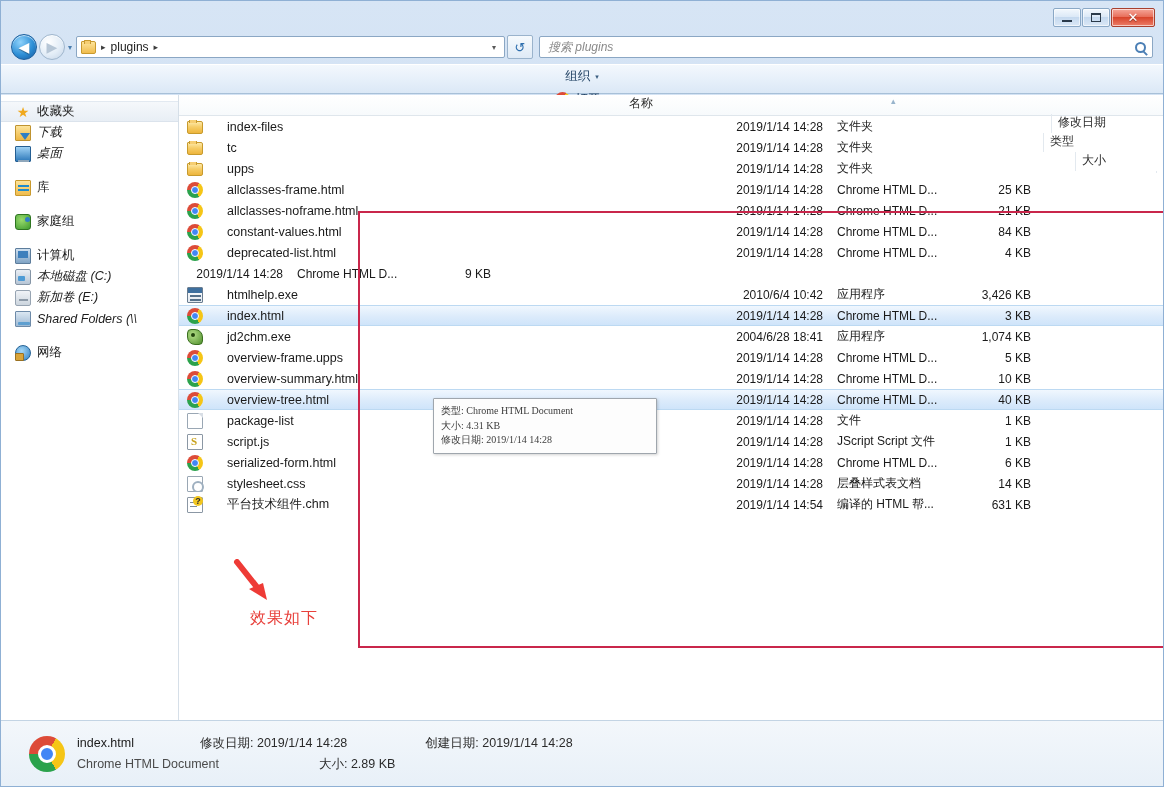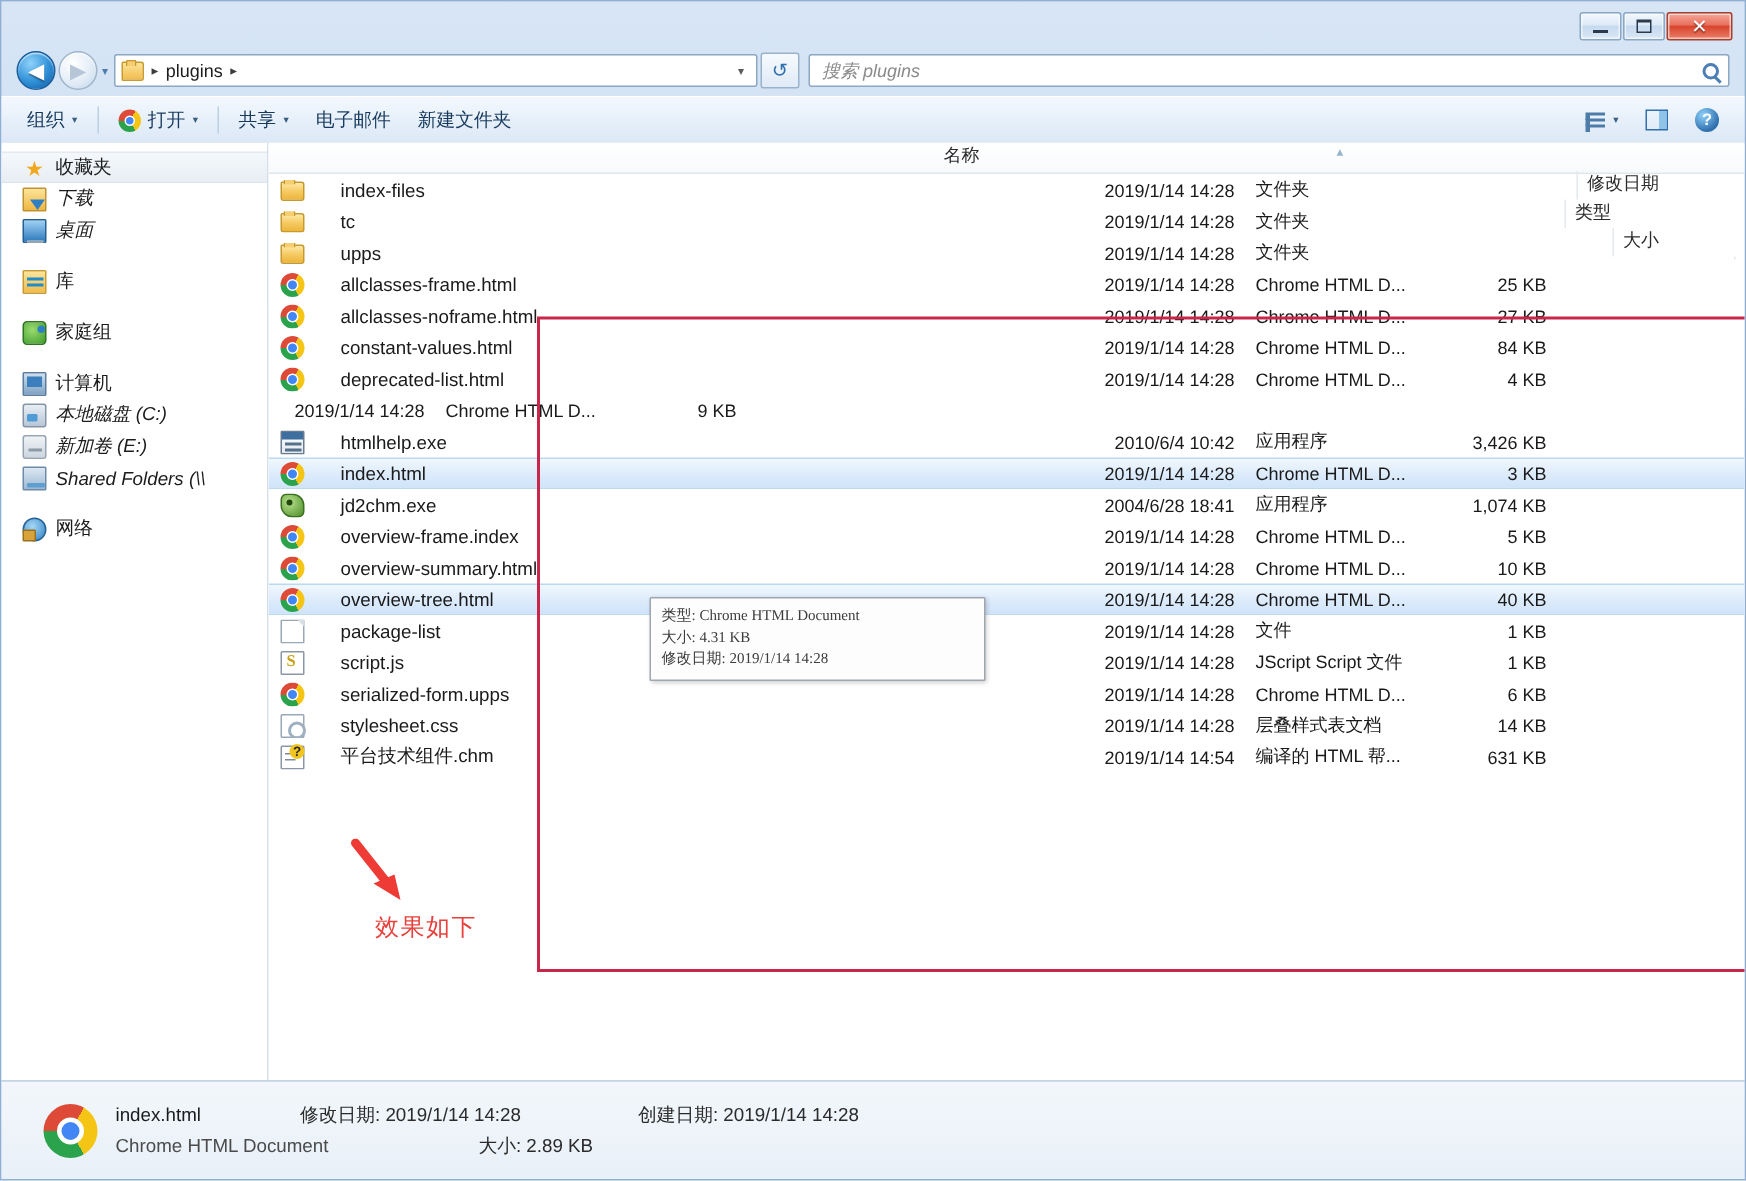--- a/index.html
+++ b/index.html
@@ -98,21 +98,21 @@
   }
   #searchbox .ph { flex:1 1 auto; font-style:italic; color:#8a8a8a; font-size:12px;}
   .magnifier{width:11px;height:11px;border:2px solid #4b7fb5;border-radius:50%;position:relative;flex:none;margin-right:2px;}
   .magnifier:after{content:"";position:absolute;right:-4px;bottom:-3px;width:6px;height:2px;background:#4b7fb5;transform:rotate(45deg);}
 
   
   #cmdbar {
     position:absolute; left:0; top:63px; width:100%; height:30px;
     background: linear-gradient(180deg,#f3f8fd 0%,#e7f0fa 50%,#dbe8f6 100%);
     border-top:1px solid #ffffff; border-bottom:1px solid #a7c0d8;
-    display:flex; align-items:center; padding:15px 8px;
+    display:flex; align-items:center; padding:0 8px;flex-direction:column;
   }
   .cmdbtn { display:flex;align-items:center;gap:5px;padding:3px 9px;font-size:12.5px;color:#17395c;white-space:nowrap;}
   .cmdcaret{font-size:7px;color:#3a5e80;}
   .cmdsep{width:1px;height:18px;background:#bcd0e2;margin:0 4px;}
   .cmdspacer{flex:1 1 auto;}
   .chrome-ic{width:15px;height:15px;border-radius:50%;flex:none;
     background:conic-gradient(from -90deg,#dd4b38 0deg 120deg,#f5c516 120deg 240deg,#2ba24c 240deg 360deg);
     position:relative;}
   .chrome-ic:after{content:"";position:absolute;left:4px;top:4px;width:7px;height:7px;border-radius:50%;background:#4286f5;border:1.2px solid #fff;box-sizing:border-box;}
   .viewicon{display:flex;flex-direction:column;gap:2px;}
@@ -434,21 +434,21 @@
             <div class="c-type">Chrome HTML D...</div>
             <div class="c-size">25 KB</div>
           </div>
           <div class="row">
             <div class="c-name">
               <span class="fi fi-chrome"></span>
               <span>allclasses-noframe.html</span>
             </div>
             <div class="c-date">2019/1/14 14:28</div>
             <div class="c-type">Chrome HTML D...</div>
-            <div class="c-size">27 KB</div>
+            <div class="c-size">21 KB</div>
           </div>
           <div class="row">
             <div class="c-name">
               <span class="fi fi-chrome"></span>
               <span>constant-values.html</span>
             </div>
             <div class="c-date">2019/1/14 14:28</div>
             <div class="c-type">Chrome HTML D...</div>
             <div class="c-size">84 KB</div>
           </div>
@@ -489,21 +489,21 @@
               <span class="fi fi-snake"></span>
               <span>jd2chm.exe</span>
             </div>
             <div class="c-date">2004/6/28 18:41</div>
             <div class="c-type">应用程序</div>
             <div class="c-size">1,074 KB</div>
           </div>
           <div class="row">
             <div class="c-name">
               <span class="fi fi-chrome"></span>
-              <span>overview-frame.index</span>
+              <span>overview-frame.upps</span>
             </div>
             <div class="c-date">2019/1/14 14:28</div>
             <div class="c-type">Chrome HTML D...</div>
             <div class="c-size">5 KB</div>
           </div>
           <div class="row">
             <div class="c-name">
               <span class="fi fi-chrome"></span>
               <span>overview-summary.html</span>
             </div>
@@ -534,21 +534,21 @@
               <span class="fi fi-js"></span>
               <span>script.js</span>
             </div>
             <div class="c-date">2019/1/14 14:28</div>
             <div class="c-type">JScript Script 文件</div>
             <div class="c-size">1 KB</div>
           </div>
           <div class="row">
             <div class="c-name">
               <span class="fi fi-chrome"></span>
-              <span>serialized-form.upps</span>
+              <span>serialized-form.html</span>
             </div>
             <div class="c-date">2019/1/14 14:28</div>
             <div class="c-type">Chrome HTML D...</div>
             <div class="c-size">6 KB</div>
           </div>
           <div class="row">
             <div class="c-name">
               <span class="fi fi-css"></span>
               <span>stylesheet.css</span>
             </div>

